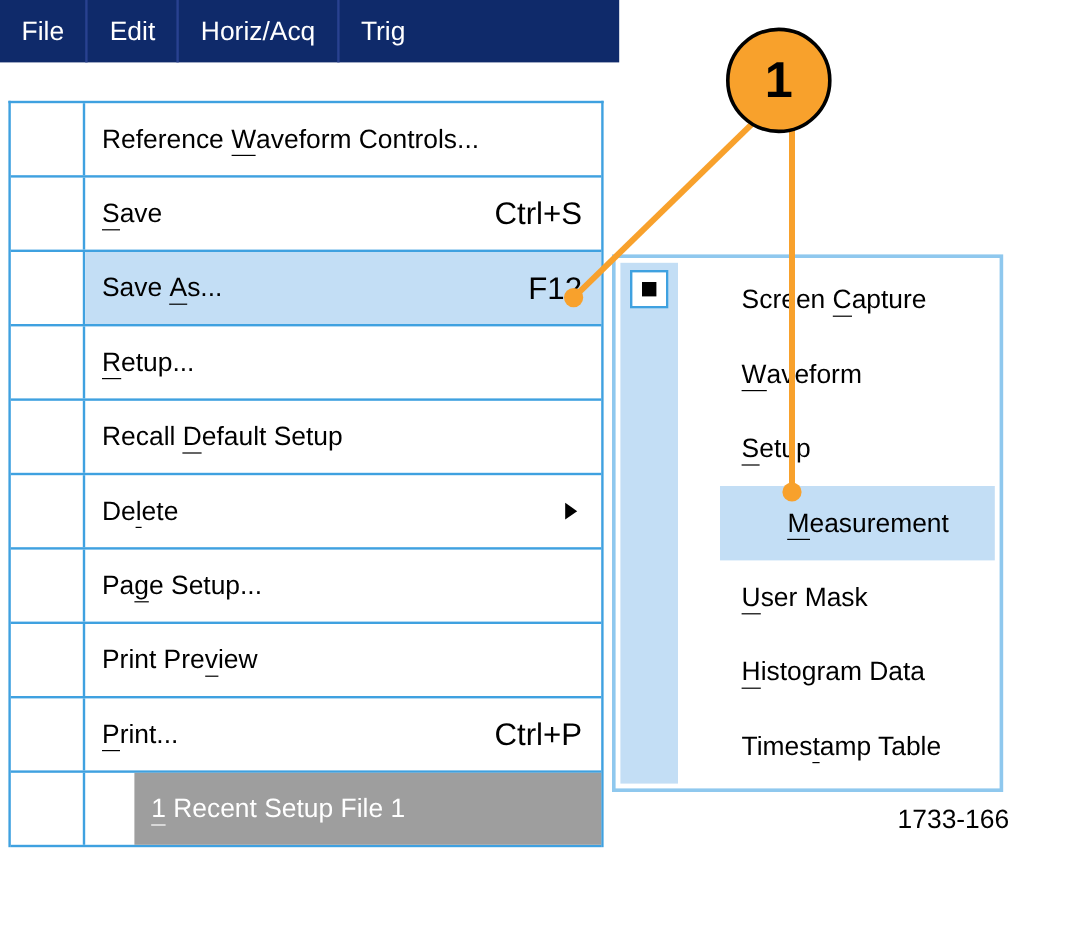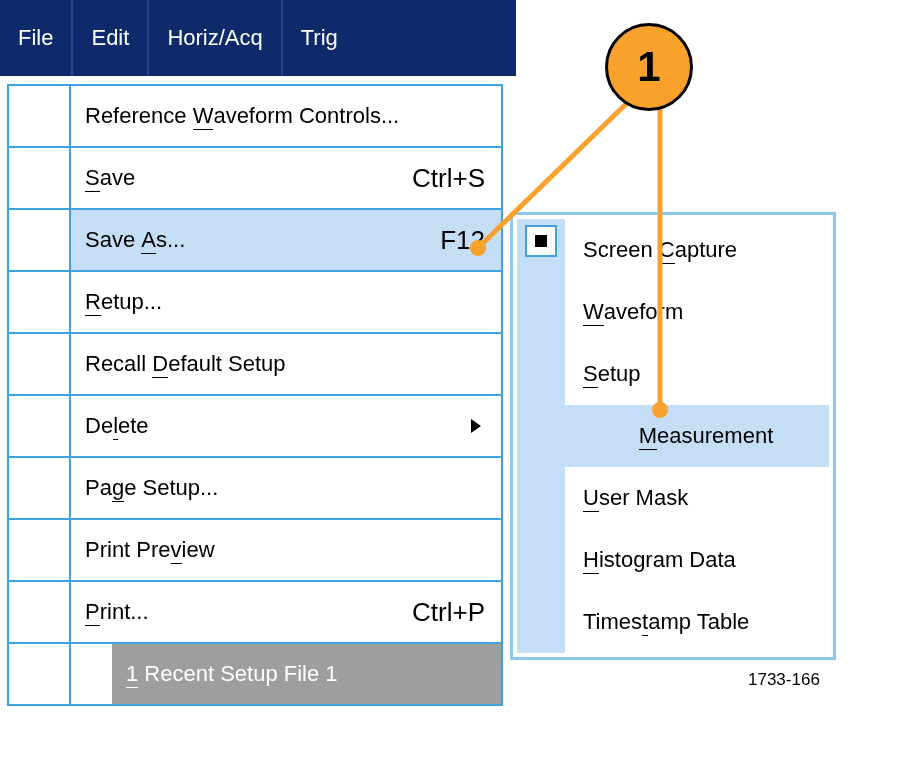--- a/index.html
+++ b/index.html
@@ -10,21 +10,21 @@
     height: 775px;
     position: relative;
     background: #fff;
     overflow: hidden;
   }
 
   
   .menubar {
     display: flex;
     background: #0f2a6a;
-    height: 76px;
+    height: 52px;
     align-items: stretch;
     width: 516px;
   }
   .menubar .menu-cell {
     display: flex;
     align-items: center;
     justify-content: center;
     color: #fff;
     font-size: 22px;
     border-left: 2px solid #29418f;
@@ -102,20 +102,21 @@
     position: absolute;
     left: 510px;
     top: 212px;
     width: 326px;
     border: 3px solid #8fc8ee;
     background: #fff;
     padding: 4px;
   }
   .submenu-inner {
     display: flex;
+    gap: 35px;
   }
   .sub-gutter {
     width: 48px;
     background: #c3def5;
     flex: 0 0 48px;
     position: relative;
   }
   .sub-square {
     position: absolute;
     top: 6px; left: 8px;
@@ -164,21 +165,21 @@
     left: 0; top: 0;
     width: 904px; height: 775px;
     pointer-events: none;
     z-index: 40;
   }
 
   .figure-id {
     position: absolute;
     left: 748px;
     top: 670px;
-    font-size: 17px;
+    font-size: 22px;
     color: #000;
   }
 </style>
 </head>
 <body>
 
 <div class="menubar">
   <div class="menu-cell">File</div>
   <div class="menu-cell">Edit</div>
   <div class="menu-cell">Horiz/Acq</div>

